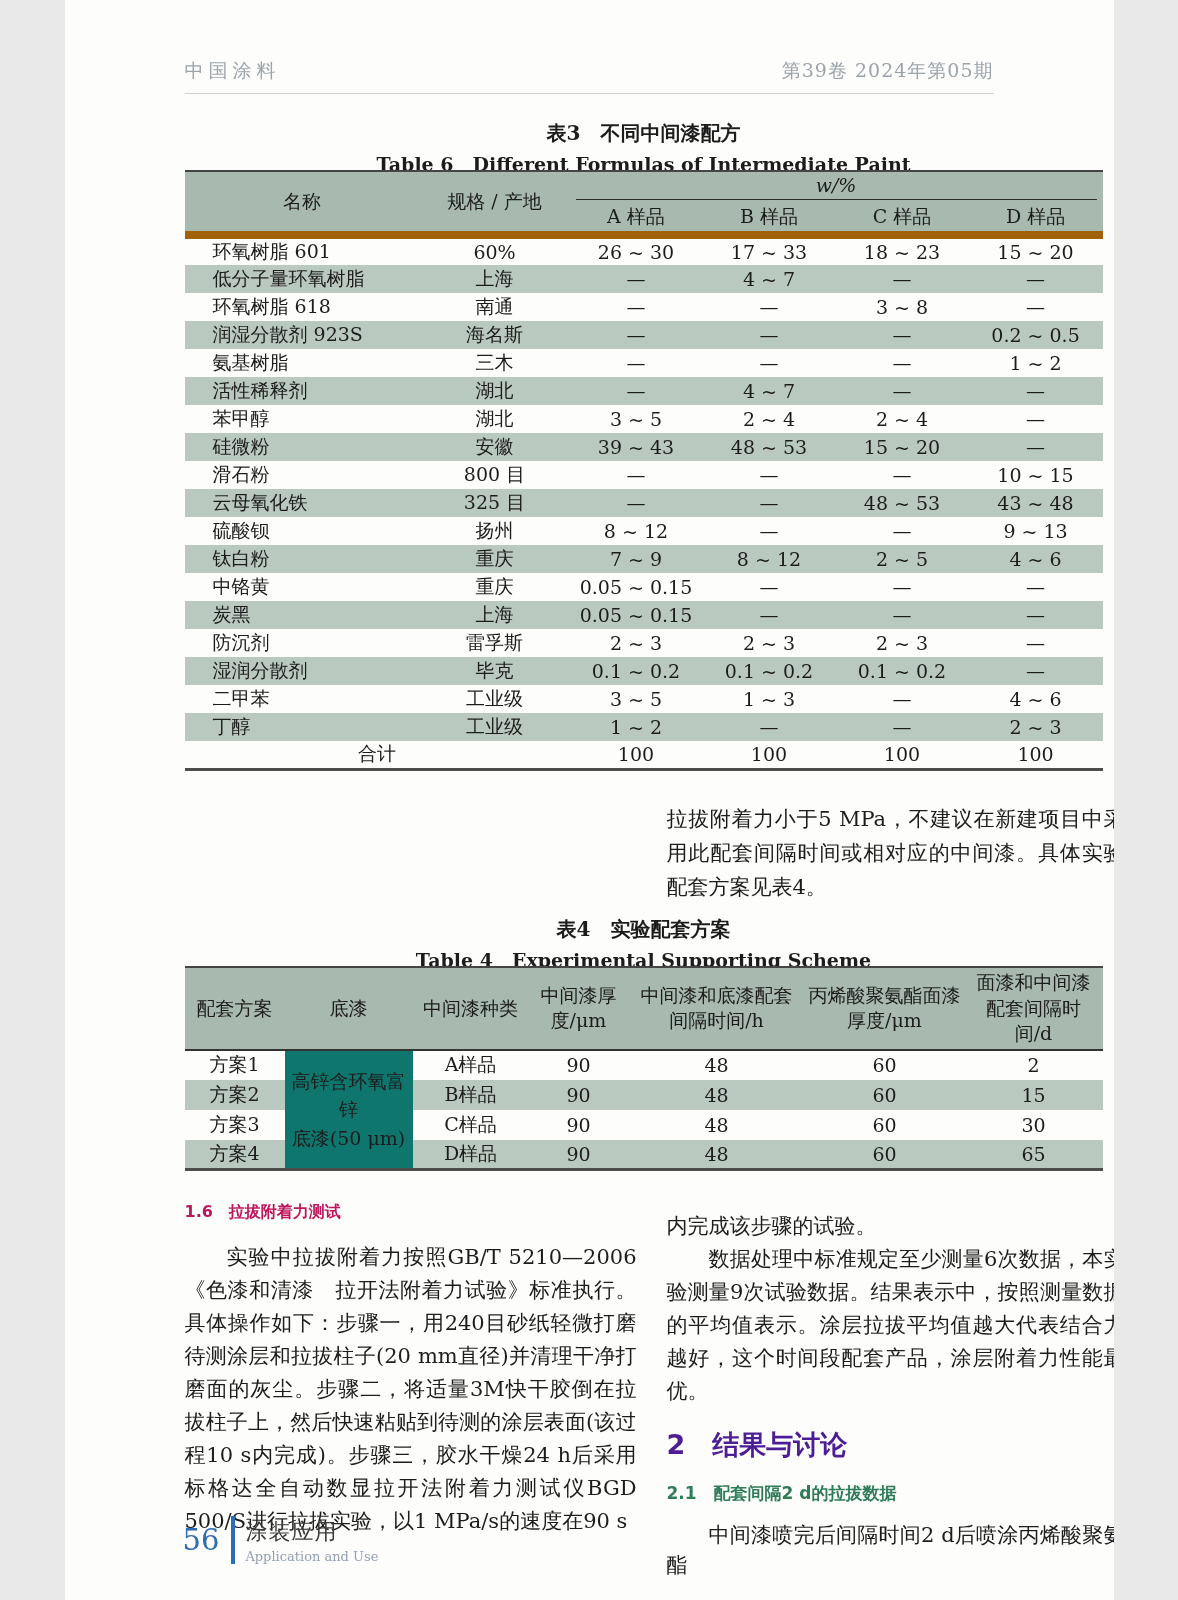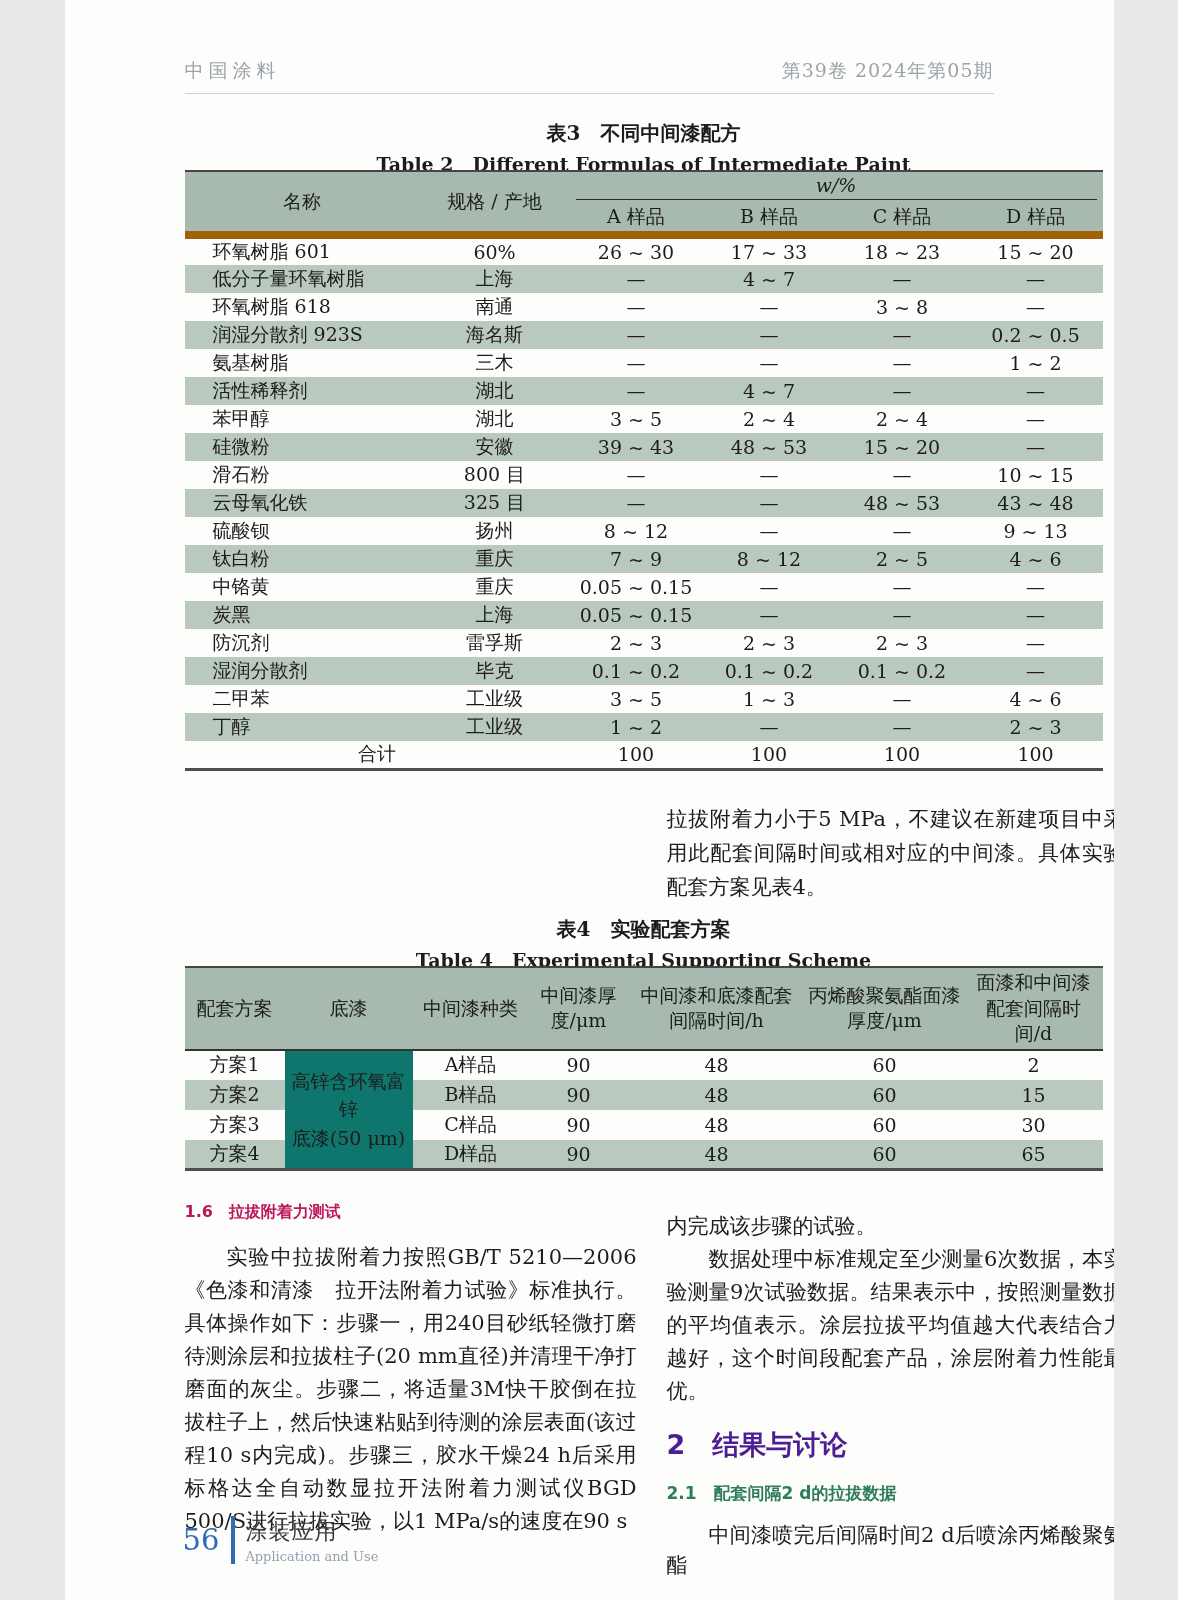--- a/index.html
+++ b/index.html
@@ -72,21 +72,21 @@
 
 <div class="page">
 
   <div class="running-head">
     <span class="journal">中国涂料</span>
     <span class="issue">第39卷  2024年第05期</span>
   </div>
 
   <div class="caption" style="top:120px;">
     <div class="zh">表3　不同中间漆配方</div>
-    <div class="en">Table 2　Different Formulas of Intermediate Paint</div>
+    <div class="en">Table 6　Different Formulas of Intermediate Paint</div>
   </div>
 
   <table class="data-table t3" style="top:170px;">
     <colgroup>
       <col style="width:235px">
         <col style="width:150px">
       <col style="width:133px">
         <col style="width:133px">
         <col style="width:133px">
         <col style="width:134px">

